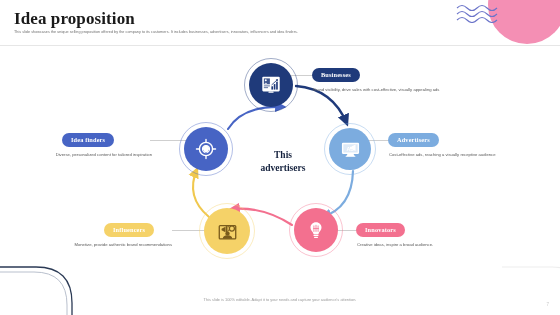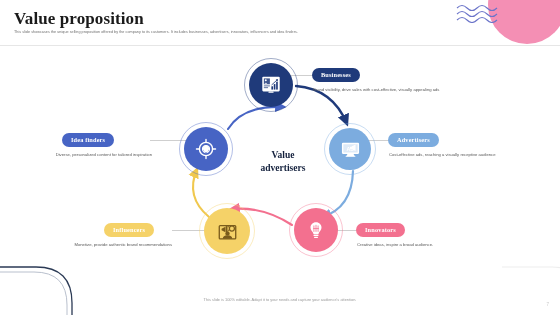--- a/index.html
+++ b/index.html
@@ -157,21 +157,21 @@
 
   <svg class="deco-corner-bl" width="120" height="110" viewBox="0 0 120 110">
     <path d="M118 108 L118 54 Q118 18 82 18 L2 18" fill="none" stroke="#2b3a55" stroke-width="1.3"></path>
     <path d="M113 108 L113 56 Q113 23 80 23 L2 23" fill="none" stroke="#b9c0cd" stroke-width="1"></path>
   </svg>
 
   <svg class="deco-corner-br" width="90" height="80" viewBox="0 0 90 80">
     <path d="M2 2 L52 2 Q78 2 78 28 L78 78" fill="none" stroke="#ededed" stroke-width="1.2"></path>
   </svg>
 
-  <div class="title">Value proposition</div>
+  <div class="title">Idea proposition</div>
   <div class="subtitle">This slide showcases the unique selling proposition offered by the company to its customers. It includes businesses, advertisers, innovators, influencers and idea finders.</div>
   <div class="header-rule"></div>
 
   <div id="diagram">
 
     <svg id="arrows" viewBox="0 0 560 250">
       <defs>
         <marker id="ah-navy" markerWidth="6" markerHeight="6" refX="4.2" refY="3" orient="auto">
           <path d="M0,0.4 L5.4,3 L0,5.6 z" fill="#1f3a7a"></path>
         </marker>
@@ -194,21 +194,21 @@
       <path d="M296 41 Q333 44 347 79" fill="none" stroke="#1f3a7a" stroke-width="2.3" stroke-linecap="round" marker-end="url(#ah-navy)"></path>
 
       <path d="M353 126 Q352 163 322 172" fill="none" stroke="#7cacdf" stroke-width="2.2" stroke-linecap="round" marker-end="url(#ah-skyblue)"></path>
 
       <path d="M292 180 Q263 161 231 164" fill="none" stroke="#f3708f" stroke-width="2.1" stroke-linecap="round" marker-end="url(#ah-pink)"></path>
 
       <path d="M209 172 Q185 152 197 124" fill="none" stroke="#f0c84e" stroke-width="2.1" stroke-linecap="round" marker-end="url(#ah-yellow)"></path>
     </svg>
 
     <div class="center-label">
-      <div>Value</div>
+      <div>This</div>
       <div>advertisers</div>
     </div>
 
     <div class="leader l-businesses"></div>
     <div class="leader l-advertisers"></div>
     <div class="leader l-innovators"></div>
     <div class="leader l-influencers"></div>
     <div class="leader l-ideafinders"></div>
 
     <div class="node n-businesses">

